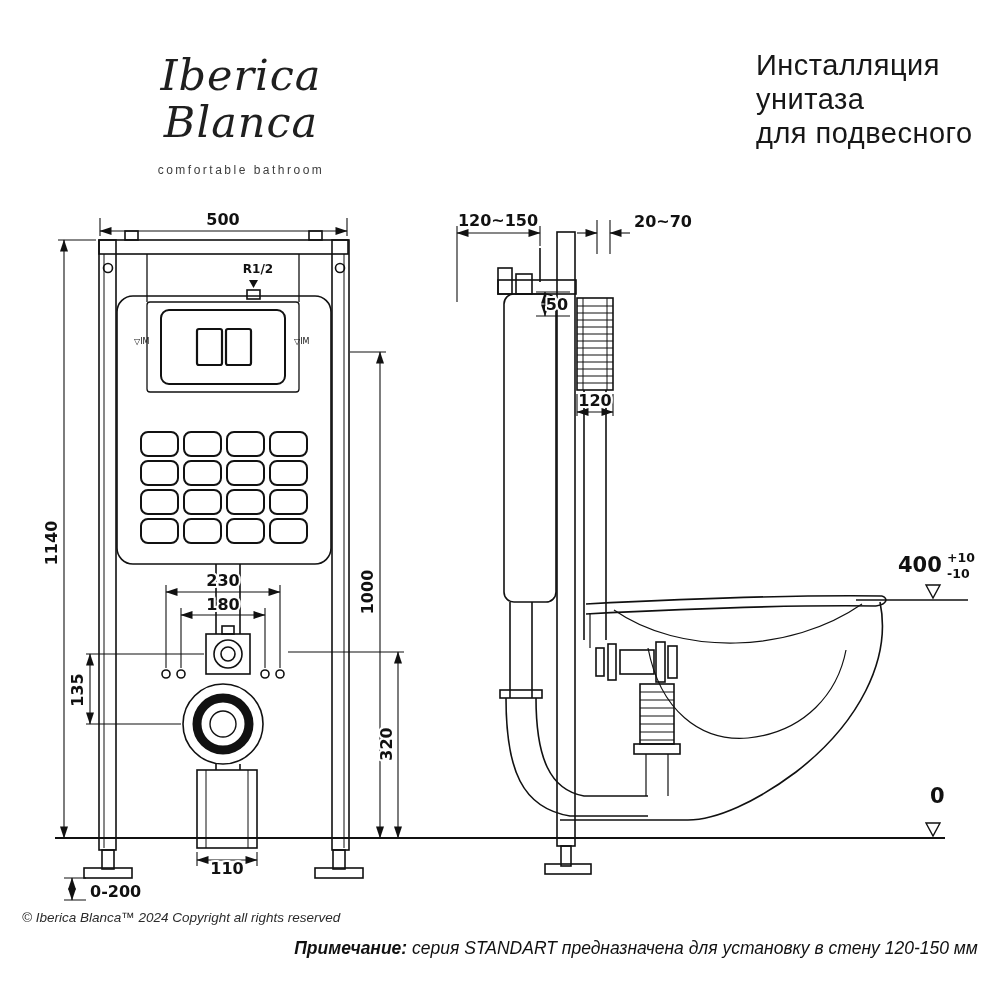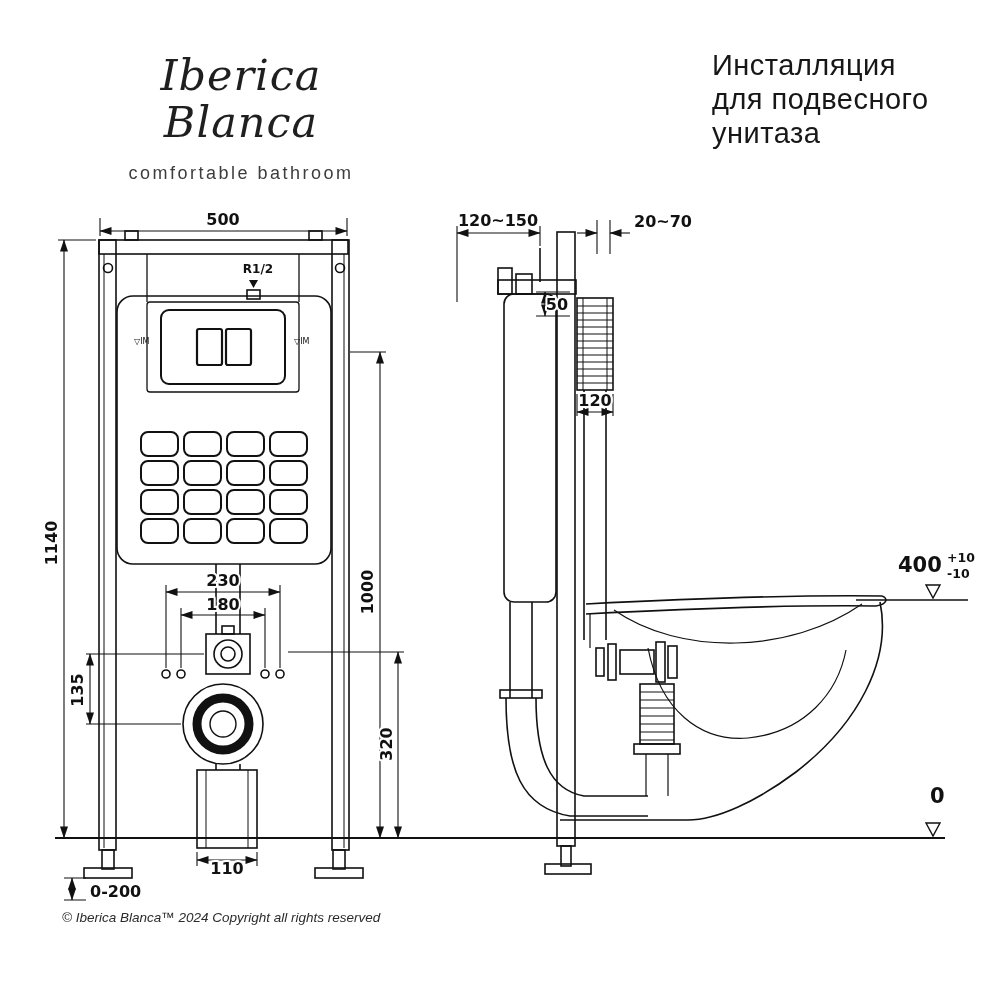--- a/index.html
+++ b/index.html
@@ -2,52 +2,52 @@
 <html><head>
 <meta charset="utf-8">
 <style>
   html,body{margin:0;padding:0;background:#fff;}
   #page{position:relative;width:1000px;height:996px;background:#fff;overflow:hidden;
         font-family:"Liberation Sans",sans-serif;color:#1a1a1a;border-radius:24px;}
   
   .brand{position:absolute;left:88px;top:52px;width:306px;text-align:center;}
   .brand .logo{font-family:"DejaVu Serif",serif;font-style:italic;font-size:43px;
                letter-spacing:1px;color:#1f1f1f;line-height:1.1;}
-  .brand .tagline{margin-top:16px;font-size:18px;letter-spacing:2.5px;color:#3d3d3d;}
+  .brand .tagline{margin-top:16px;font-size:12px;letter-spacing:2.5px;color:#3d3d3d;}
   .title-block{position:absolute;left:712px;top:48px;width:270px;
                font-size:29px;line-height:34px;letter-spacing:0.5px;color:#171717;}
-  .title-block div{white-space:nowrap;}
+  .title-block div{white-space:nowrap;margin-left:44px;}
   
   #draw{position:absolute;left:0;top:0;width:1000px;height:1000px;}
   .dim-text{font-family:"DejaVu Sans",sans-serif;font-weight:bold;font-size:16px;fill:#111;
             paint-order:stroke;stroke:#fff;stroke-width:4px;stroke-linejoin:round;}
   .dim-sm{font-size:12px;}
   .dim-lg{font-size:21px;}
   .dim-tol{font-size:12.5px;}
   .tiny-mark{font-family:"DejaVu Sans",sans-serif;font-size:8px;fill:#111;stroke:none;}
   
-  .copyright{position:absolute;left:22px;top:910px;font-size:13.5px;font-style:italic;color:#2b2b2b;margin-left:40px;}
+  .copyright{position:absolute;left:22px;top:910px;font-size:13.5px;font-style:italic;color:#2b2b2b;}
   .note{position:absolute;left:280px;top:937px;width:712px;text-align:center;
         font-size:17.5px;font-style:italic;color:#111;line-height:23px;}
   .note .lbl{font-weight:bold;}
 </style>
 </head>
 <body>
 
 <div id="page">
 
   <div class="brand">
     <div class="logo">Iberica Blanca</div>
     <div class="tagline">comfortable bathroom</div>
   </div>
 
   <div class="title-block">
     <div>Инсталляция</div>
+    <div>унитаза</div>
     <div>для подвесного</div>
-    <div>унитаза</div>
   </div>
 
   <svg id="draw" viewBox="0 0 1000 1000">
     <defs>
       <marker id="arr" markerUnits="userSpaceOnUse" markerWidth="13" markerHeight="10" viewBox="0 0 13 10" refX="12" refY="5" orient="auto-start-reverse">
         <path d="M0.5,1 L12.5,5 L0.5,9 Z" fill="#111"></path>
       </marker>
     </defs>
 
     <g stroke="#111" fill="none" stroke-width="1.6">
@@ -272,15 +272,16 @@
     <text x="947" y="562" text-anchor="start" class="dim-text dim-tol">+10</text>
     <text x="947" y="578" text-anchor="start" class="dim-text dim-tol">-10</text>
     <text x="930" y="803" text-anchor="start" class="dim-text dim-lg">0</text>
 
     <line x1="55" y1="838" x2="945" y2="838" stroke="#111" stroke-width="1.8"></line>
   </svg>
 
   <div class="copyright">© Iberica Blanca™ 2024 Copyright all rights reserved</div>
 
   <div class="note">
+    <div><span class="lbl">Примечание:</span><span> серия STANDART предназначена для установку в стену 120-150 мм</span></div>
   </div>
 
 </div>
 
 </body></html>

